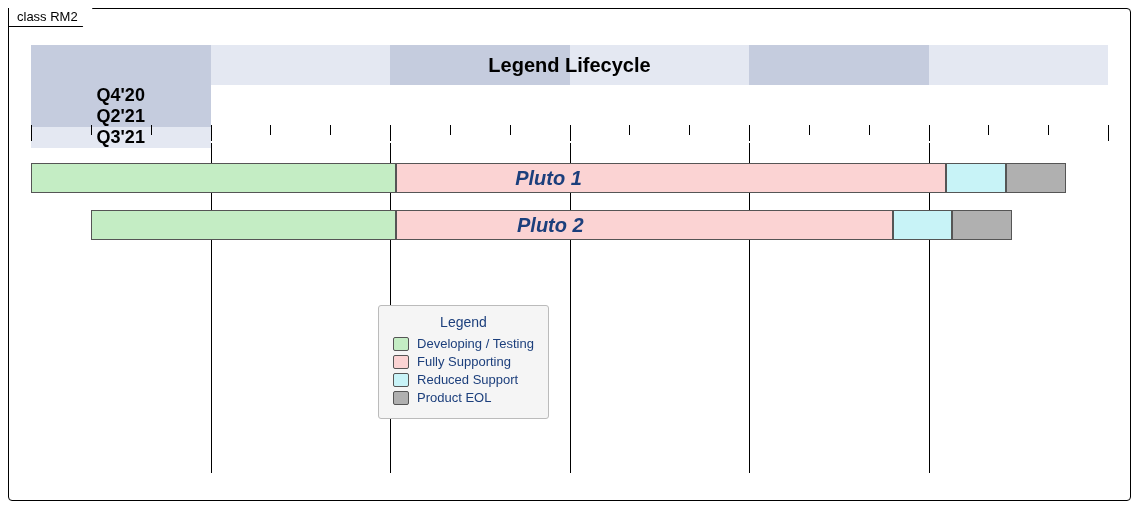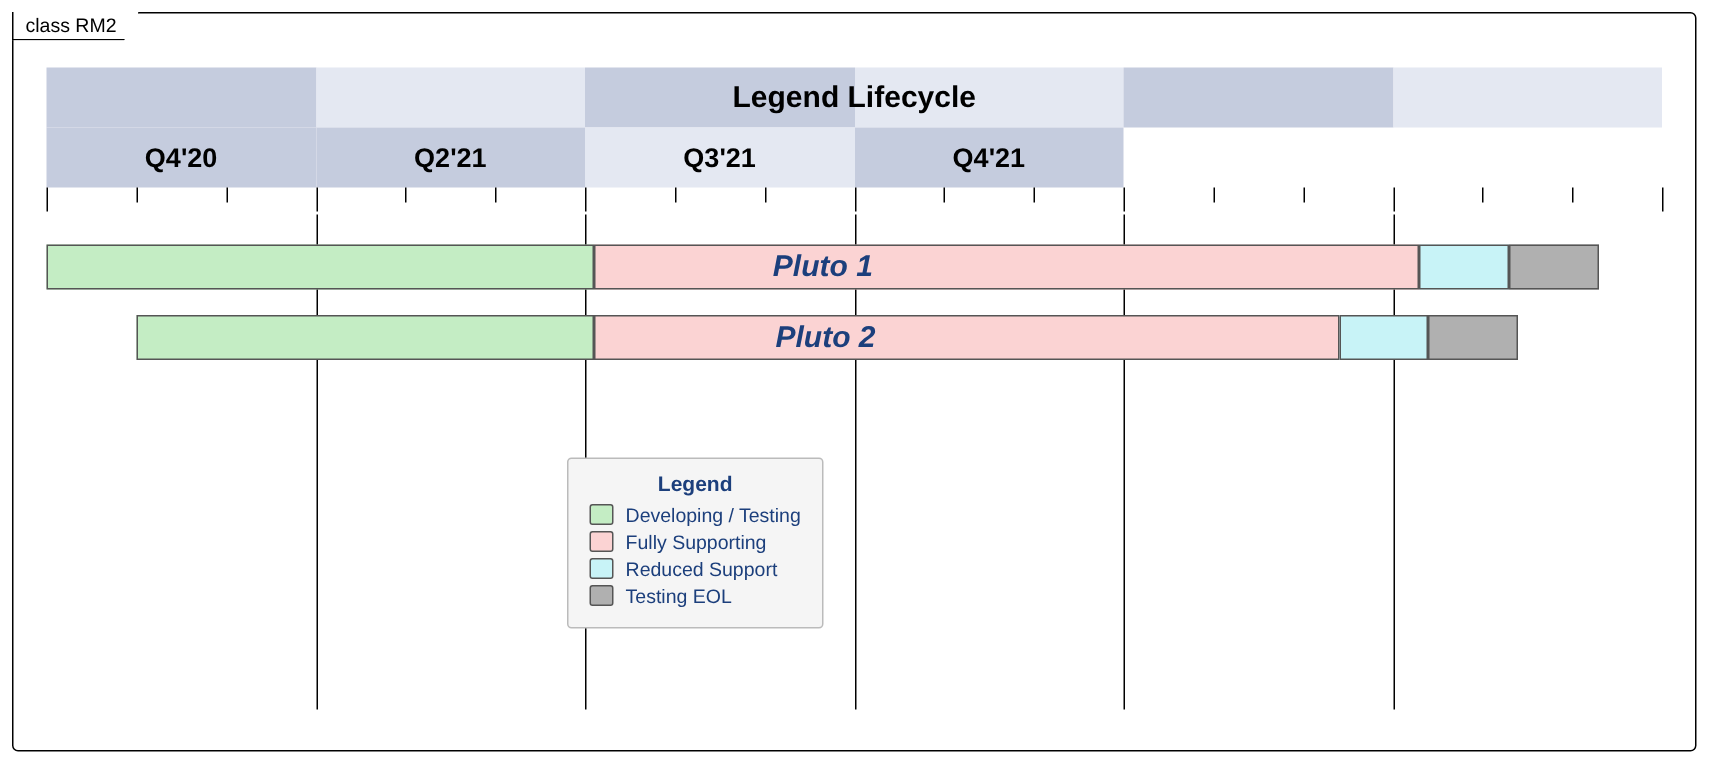--- a/index.html
+++ b/index.html
@@ -32,21 +32,21 @@
       height: 440px;
     }
     
     .header-row {
       position: absolute;
       left: 0; right: 0;
       height: 40px;
       display: flex;
     }
     .header-row.top { top: 0; }
-    .header-row.bottom { top: 40px; }
+    .header-row.bottom { top: 40px; flex-direction: column; }
     .hcell {
       height: 100%;
       display: flex;
       align-items: center;
       justify-content: center;
       font-weight: 700;
       font-size: 18px;
       color: #000;
     }
     .hcell.dark { background: #c5ccde; }
@@ -121,28 +121,28 @@
     .legend {
       position: absolute;
       background: #f5f5f5;
       border: 1px solid #bbb;
       border-radius: 3px;
       padding: 8px 14px 10px 14px;
       font-size: 13px;
       color: #1c3f7c;
     }
     .legend-title {
-      font-weight: 700;
+      font-weight: 400;
       text-align: center;
       margin-bottom: 6px;
       color: #1c3f7c;
       font-size: 14px;
     }
     .legend-row {
-      display: flex; align-items: flex-start;
+      display: flex; align-items: center;
       gap: 8px;
       margin: 3px 0;
     }
     .swatch {
       width: 16px; height: 14px;
       border: 1px solid #555;
       border-radius: 2px;
     }
   </style>
 </head>
@@ -160,21 +160,20 @@
         <div class="hcell light" style="width: 16.6667%;"></div>
         <div class="hcell dark" style="width: 16.6667%;"></div>
         <div class="hcell light" style="width: 16.6667%;"></div>
       </div>
     <div class="chart-title">Legend Lifecycle</div>
 
     <div class="header-row bottom" id="hdr-bot">
         <div class="hcell dark" style="width: 16.6667%;">Q4'20</div>
         <div class="hcell dark" style="width: 16.6667%;">Q2'21</div>
         <div class="hcell light" style="width: 16.6667%;">Q3'21</div>
-        <div class="hcell dark" style="width: 16.6667%;">Q4'21</div>
       </div>
 
     <div class="ticks" id="ticks">
         <div class="tick big" style="left: 0px;"></div>
         <div class="tick small" style="left: 59.8333px;"></div>
         <div class="tick small" style="left: 119.667px;"></div>
         <div class="tick big" style="left: 179.5px;"></div>
         <div class="tick small" style="left: 239.333px;"></div>
         <div class="tick small" style="left: 299.167px;"></div>
         <div class="tick big" style="left: 359px;"></div>
@@ -226,17 +225,17 @@
         <div class="legend-row">
           <div class="swatch c-full"></div>
           <span>Fully Supporting</span>
         </div>
         <div class="legend-row">
           <div class="swatch c-red"></div>
           <span>Reduced Support</span>
         </div>
         <div class="legend-row">
           <div class="swatch c-eol"></div>
-          <span>Testing EOL</span>
+          <span>Product EOL</span>
         </div>
       </div>
   </div>
 </div>
 
 </body></html>

